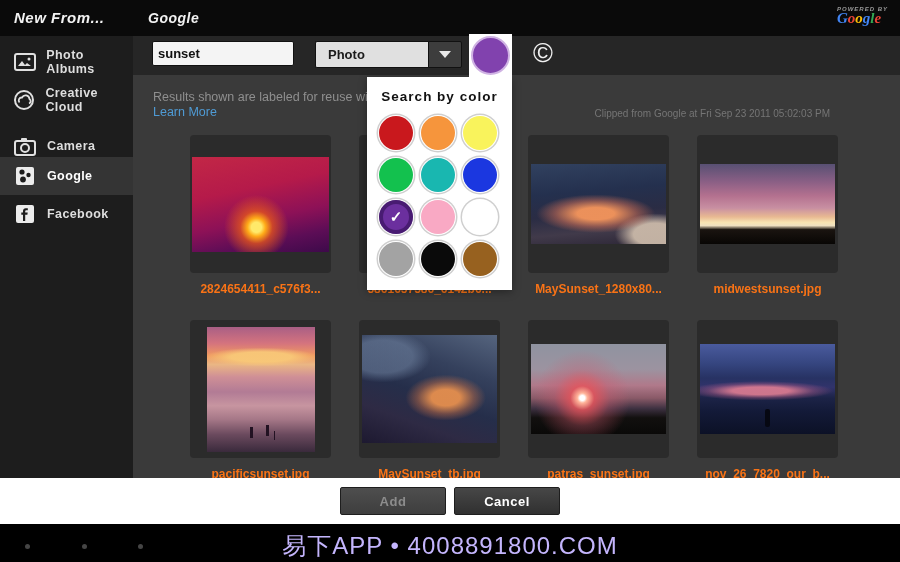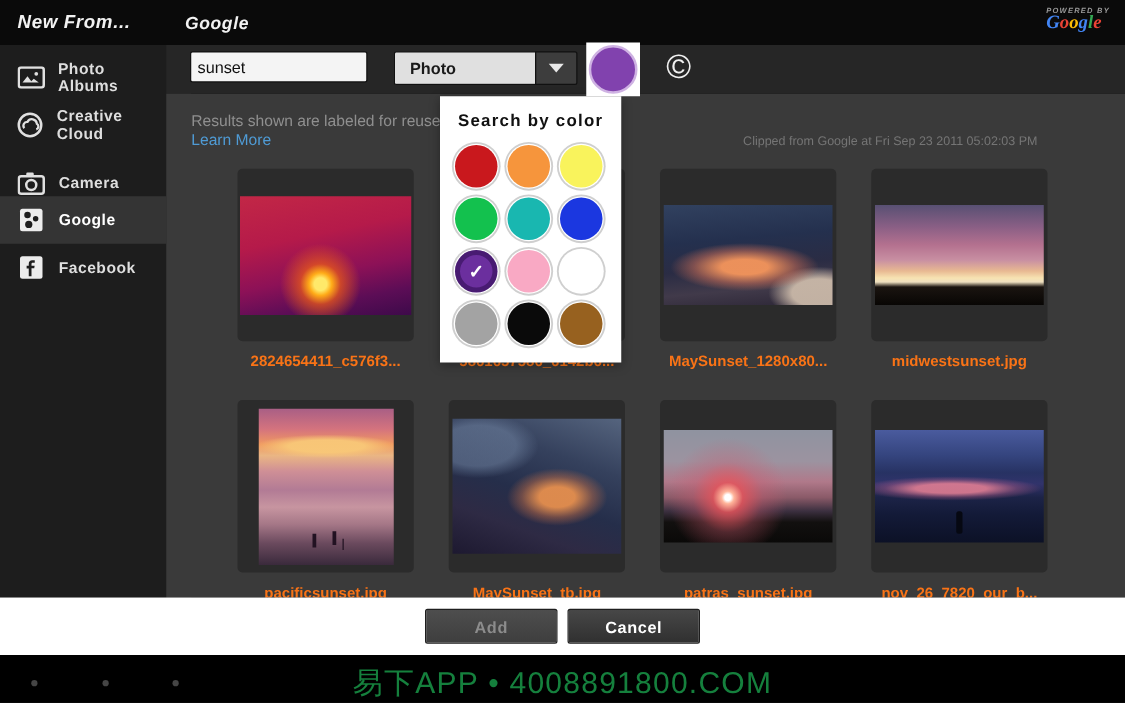--- a/index.html
+++ b/index.html
@@ -18,21 +18,21 @@
   .sidebar{position:absolute;left:0;top:36px;width:153px;height:442px;background:#1d1d1d;}
   .side-item{position:absolute;left:0;width:133px;height:38px;display:flex;align-items:center;cursor:pointer;}
   .side-item.sel{background:#343434;}
   .side-item .ic{width:24px;margin-left:13px;display:flex;justify-content:center;}
   .side-item .lbl{margin-left:10px;color:#dedede;font-size:12.5px;font-weight:bold;letter-spacing:.4px;}
   .side-item.sel .lbl{color:#fff;}
 
   
   .toolbar{position:absolute;left:133px;top:36px;width:767px;height:39px;background:#262626;}
   .search{position:absolute;left:19px;top:5px;width:130px;height:23px;border:1px solid #111;
-          border-radius:2px;background:#f4f4f4;color:#111;font-size:13px;font-weight:normal;
+          border-radius:2px;background:#f4f4f4;color:#111;font-size:13px;font-weight:bold;
           padding:0 5px;font-family:"Liberation Sans",sans-serif;outline:none;}
   .typesel{position:absolute;left:182px;top:5px;height:27px;display:flex;cursor:pointer;border-radius:10px;}
   .typesel .val{width:100px;background:#e0e0e0;color:#1a1a1a;font-size:13px;font-weight:bold;
                 display:flex;align-items:center;padding-left:12px;border-radius:2px 0 0 2px;border:1px solid #111;border-right:none;}
   .typesel .arrow{width:32px;background:#3d3d3d;border:1px solid #111;border-radius:0 2px 2px 0;
                   display:flex;align-items:center;justify-content:center;}
   .typesel .arrow i{width:0;height:0;border-left:6px solid transparent;border-right:6px solid transparent;border-top:7px solid #e8e8e8;}
   .chip{position:absolute;left:336px;top:-2px;width:43px;height:43px;background:#fff;z-index:11;
         display:flex;align-items:center;justify-content:center;cursor:pointer;}
   .chip .dot{width:35px;height:35px;border-radius:50%;border:2px solid #cfb2e3;}
@@ -72,42 +72,42 @@
     linear-gradient(200deg,#55647e 0%,#35415d 30%,#252e4a 55%,#2e2a44 75%,#1d1930 100%);}
   .ph.p7{width:135px;height:90px;background:
     radial-gradient(circle at 38% 60%, #ffffff 0 2.5%, #ffb49a 5%, rgba(228,84,92,.85) 12%, rgba(205,90,110,.35) 28%, transparent 48%),
     linear-gradient(180deg,#8f93a0 0%,#9c93a0 28%,#b0798a 46%,#8a5a68 60%,#3c3040 72%,#12100f 82%,#0a0908 100%);}
   .ph.p8{width:135px;height:90px;background:
     radial-gradient(ellipse 60% 12% at 45% 52%, rgba(235,130,150,.85) 0 35%, rgba(200,100,140,.35) 65%, transparent 90%),
     linear-gradient(180deg,#4a5b9e 0%,#35457f 22%,#273263 38%,#31336b 48%,#1c2347 60%,#131a38 75%,#0c1126 100%);}
   .ph.p8::after{content:"";position:absolute;left:48%;bottom:8%;width:5px;height:18px;border-radius:2px;background:#060812;}
 
   
-  .popup{position:absolute;left:352px;top:77px;width:145px;height:213px;background:#fff;z-index:10;
+  .popup{position:absolute;left:367px;top:77px;width:145px;height:213px;background:#fff;z-index:10;
          box-shadow:0 2px 8px rgba(0,0,0,.35);}
   .popup .ptitle{text-align:center;color:#111;font-size:13.5px;font-weight:bold;letter-spacing:1px;padding-top:12px;}
   .sw-grid{position:absolute;left:12px;top:39px;display:grid;grid-template-columns:repeat(3,34px);
            grid-auto-rows:34px;column-gap:8px;row-gap:8px;}
   .sw{width:34px;height:34px;border-radius:50%;cursor:pointer;
       box-shadow:0 0 0 1px #fff,0 0 0 2.5px #cfcfcf;display:flex;align-items:center;justify-content:center;}
   .sw .chk{color:#fff;font-size:15px;font-weight:bold;}
   .sw.sel{box-shadow:0 0 0 1px #fff,0 0 0 2.5px #cfcfcf, inset 0 0 0 4px rgba(30,5,60,.45);}
 
   
   .footer{position:absolute;left:0;top:478px;width:900px;height:46px;background:#fff;
           display:flex;align-items:center;justify-content:center;gap:8px;}
   .btn{width:106px;height:28px;border-radius:2px;border:1px solid #1e1e1e;font-family:"Liberation Sans",sans-serif;
        font-size:13px;font-weight:bold;letter-spacing:.5px;cursor:pointer;}
   .btn.cancel{background:linear-gradient(#474747,#303030);color:#fff;}
   .btn.add{background:linear-gradient(#4e4e4e,#3e3e3e);color:#8c8c8c;}
 
   
   .bottombar{position:absolute;left:0;top:524px;width:900px;height:38px;background:#000;}
   .bdot{position:absolute;top:20px;width:5px;height:5px;border-radius:50%;background:#454545;}
-  .wm{position:absolute;left:0;top:6px;width:100%;text-align:center;color:#15803d;font-size:24px;letter-spacing:1px;}
+  .wm{position:absolute;left:0;top:6px;width:100%;text-align:center;color:#c4b5fd;font-size:24px;letter-spacing:1px;}
 </style>
 </head>
 <body>
 
 <div id="app">
 
   <div class="topbar">
     <div class="win-title">New From...</div>
     <div class="panel-title">Google</div>
     <div class="powered">

